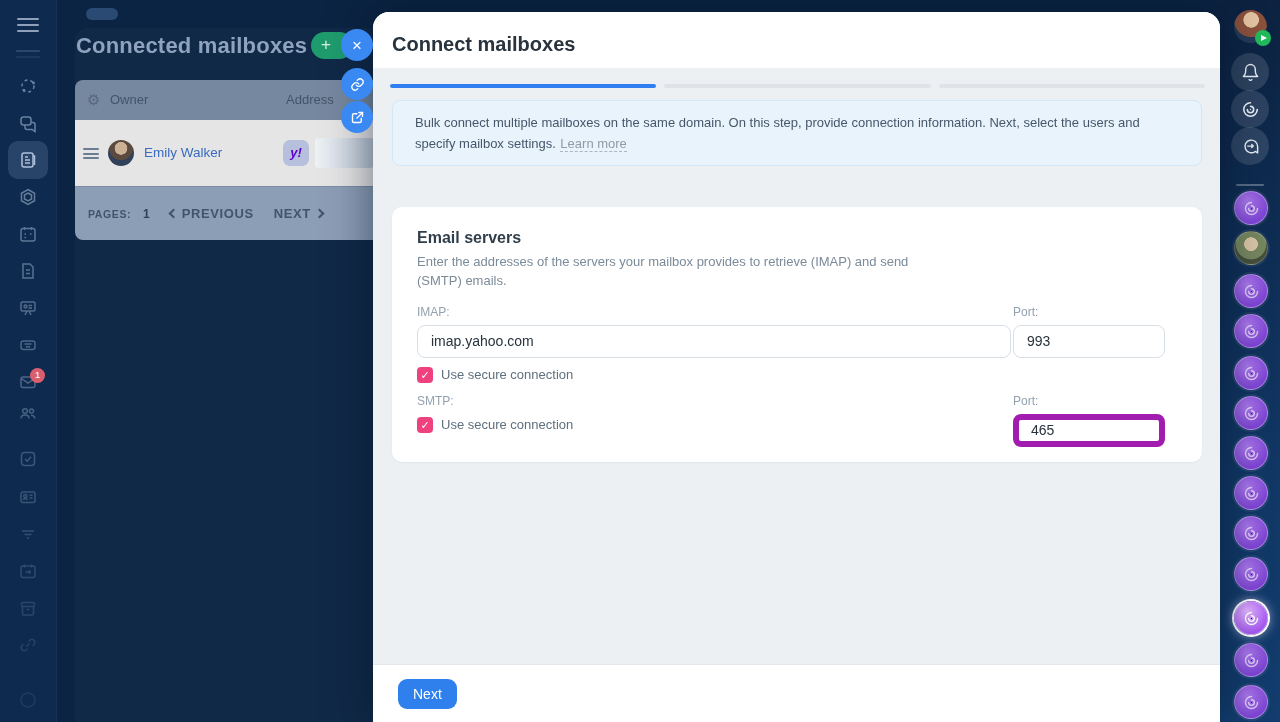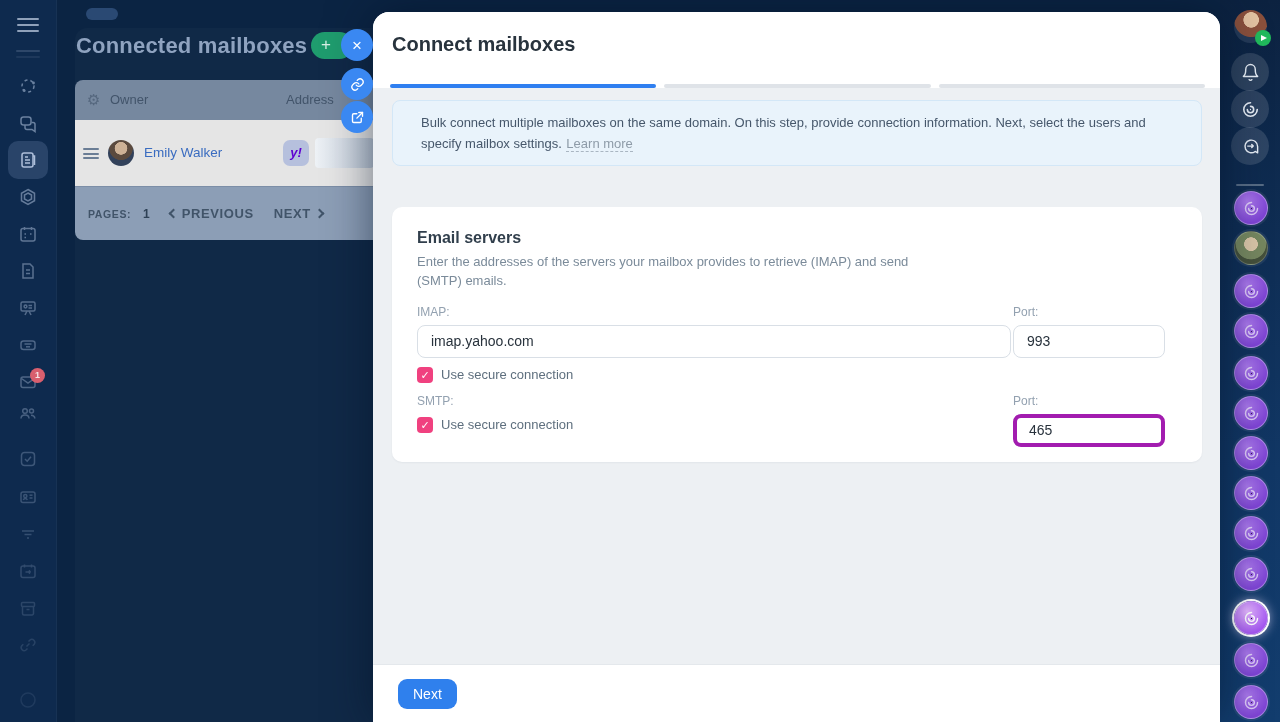--- a/index.html
+++ b/index.html
@@ -40,38 +40,38 @@
   .pg-group { display:flex; align-items:center; gap:12px; }
   .pg-label { font-size:10.5px; font-weight:bold; letter-spacing:.6px; color:#415469; }
   .pg-num { font-size:12px; font-weight:bold; color:#2e4156; }
   .pg-btn { display:flex; align-items:center; gap:5px; font-size:13px; font-weight:bold; letter-spacing:.6px; color:#415469; cursor:pointer; }
   .chev { width:7px; height:7px; border-left:2px solid #415469; border-bottom:2px solid #415469; }
   .chev.left { transform:rotate(45deg); }
   .chev.right { transform:rotate(225deg); }
 
   
   .modal { position:absolute; left:373px; top:12px; width:847px; height:710px; background:#edf0f3; border-radius:16px 16px 0 0; box-shadow:0 0 46px rgba(3,16,36,.55); z-index:3; }
-  .m-head { position:relative; height:76px; background:#ffffff; border-radius:16px 16px 0 0; }
+  .m-head { position:relative; height:56px; background:#ffffff; border-radius:16px 16px 0 0; }
   .m-title { position:absolute; left:19px; top:21px; font-size:20px; font-weight:600; color:#28333d; }
   .m-steps { position:absolute; left:17px; top:72px; width:815px; display:flex; gap:8px; }
   .m-steps .seg { flex:1; height:4px; border-radius:2px; background:#dfe3e8; }
   .m-steps .seg.done { background:#2f7ff0; }
-  .m-banner { position:absolute; left:19px; top:88px; width:810px; min-height:62px; background:#e9f3fb; border:1px solid #d3e7f7; border-radius:8px; padding:11px 28px; }
+  .m-banner { position:absolute; left:19px; top:88px; width:810px; min-height:62px; background:#e9f3fb; border:1px solid #d3e7f7; border-radius:8px; padding:11px 22px; }
   .m-banner p { font-size:13px; color:#46576b; line-height:1.62; max-width:745px; display:inline; }
   .learn-more { font-size:13px; color:#8e9ba8; border-bottom:1px dashed #aab6c2; cursor:pointer; }
 
   .card { position:absolute; left:19px; top:195px; width:810px; height:255px; background:#ffffff; border-radius:10px; box-shadow:0 1px 2px rgba(16,42,67,.05); padding:22px 25px; }
   .card h2 { font-size:16px; font-weight:600; color:#313f4c; }
   .card .desc { margin-top:6px; font-size:13px; color:#7b8b9a; line-height:1.45; max-width:505px; }
   .frow { display:flex; gap:2px; margin-top:14px; }
   .fcol-main { width:594px; }
   .fcol-port { width:152px; }
   .flabel { font-size:12px; color:#93a1b0; margin-bottom:6px; }
   .tinput { width:100%; height:33px; border:1px solid #d9dfe6; border-radius:8px; background:#fff; font-family:inherit; font-size:14px; color:#28323c; padding:0 13px; outline:none; }
-  .tinput.focused { border:4px solid #a21caf; padding:0 12px; }
+  .tinput.focused { border:6px solid #a21caf; padding:0 12px; }
   .chk-row { display:flex; align-items:center; gap:8px; margin-top:9px; cursor:pointer; }
   .chk { width:16px; height:16px; border-radius:4px; background:#f0417f; color:#fff; font-size:11px; font-weight:bold; text-align:center; line-height:16px; }
   .chk-label { font-size:13px; color:#5e6f7e; }
 
   .m-foot { position:absolute; left:0; bottom:0; width:100%; height:58px; background:#ffffff; border-top:1px solid #e4e8ec; }
   .next-btn { position:absolute; left:25px; top:14px; height:30px; padding:0 15px; background:#2f80ed; border:none; border-radius:9px; color:#fff; font-family:inherit; font-size:14px; cursor:pointer; }
 
   
   .edge-btn { position:absolute; left:341px; width:32px; height:32px; border-radius:50%; background:#3a88f2; z-index:4; display:flex; align-items:center; justify-content:center; color:#fff; cursor:pointer; }
   .edge-btn svg { width:15px; height:15px; }

